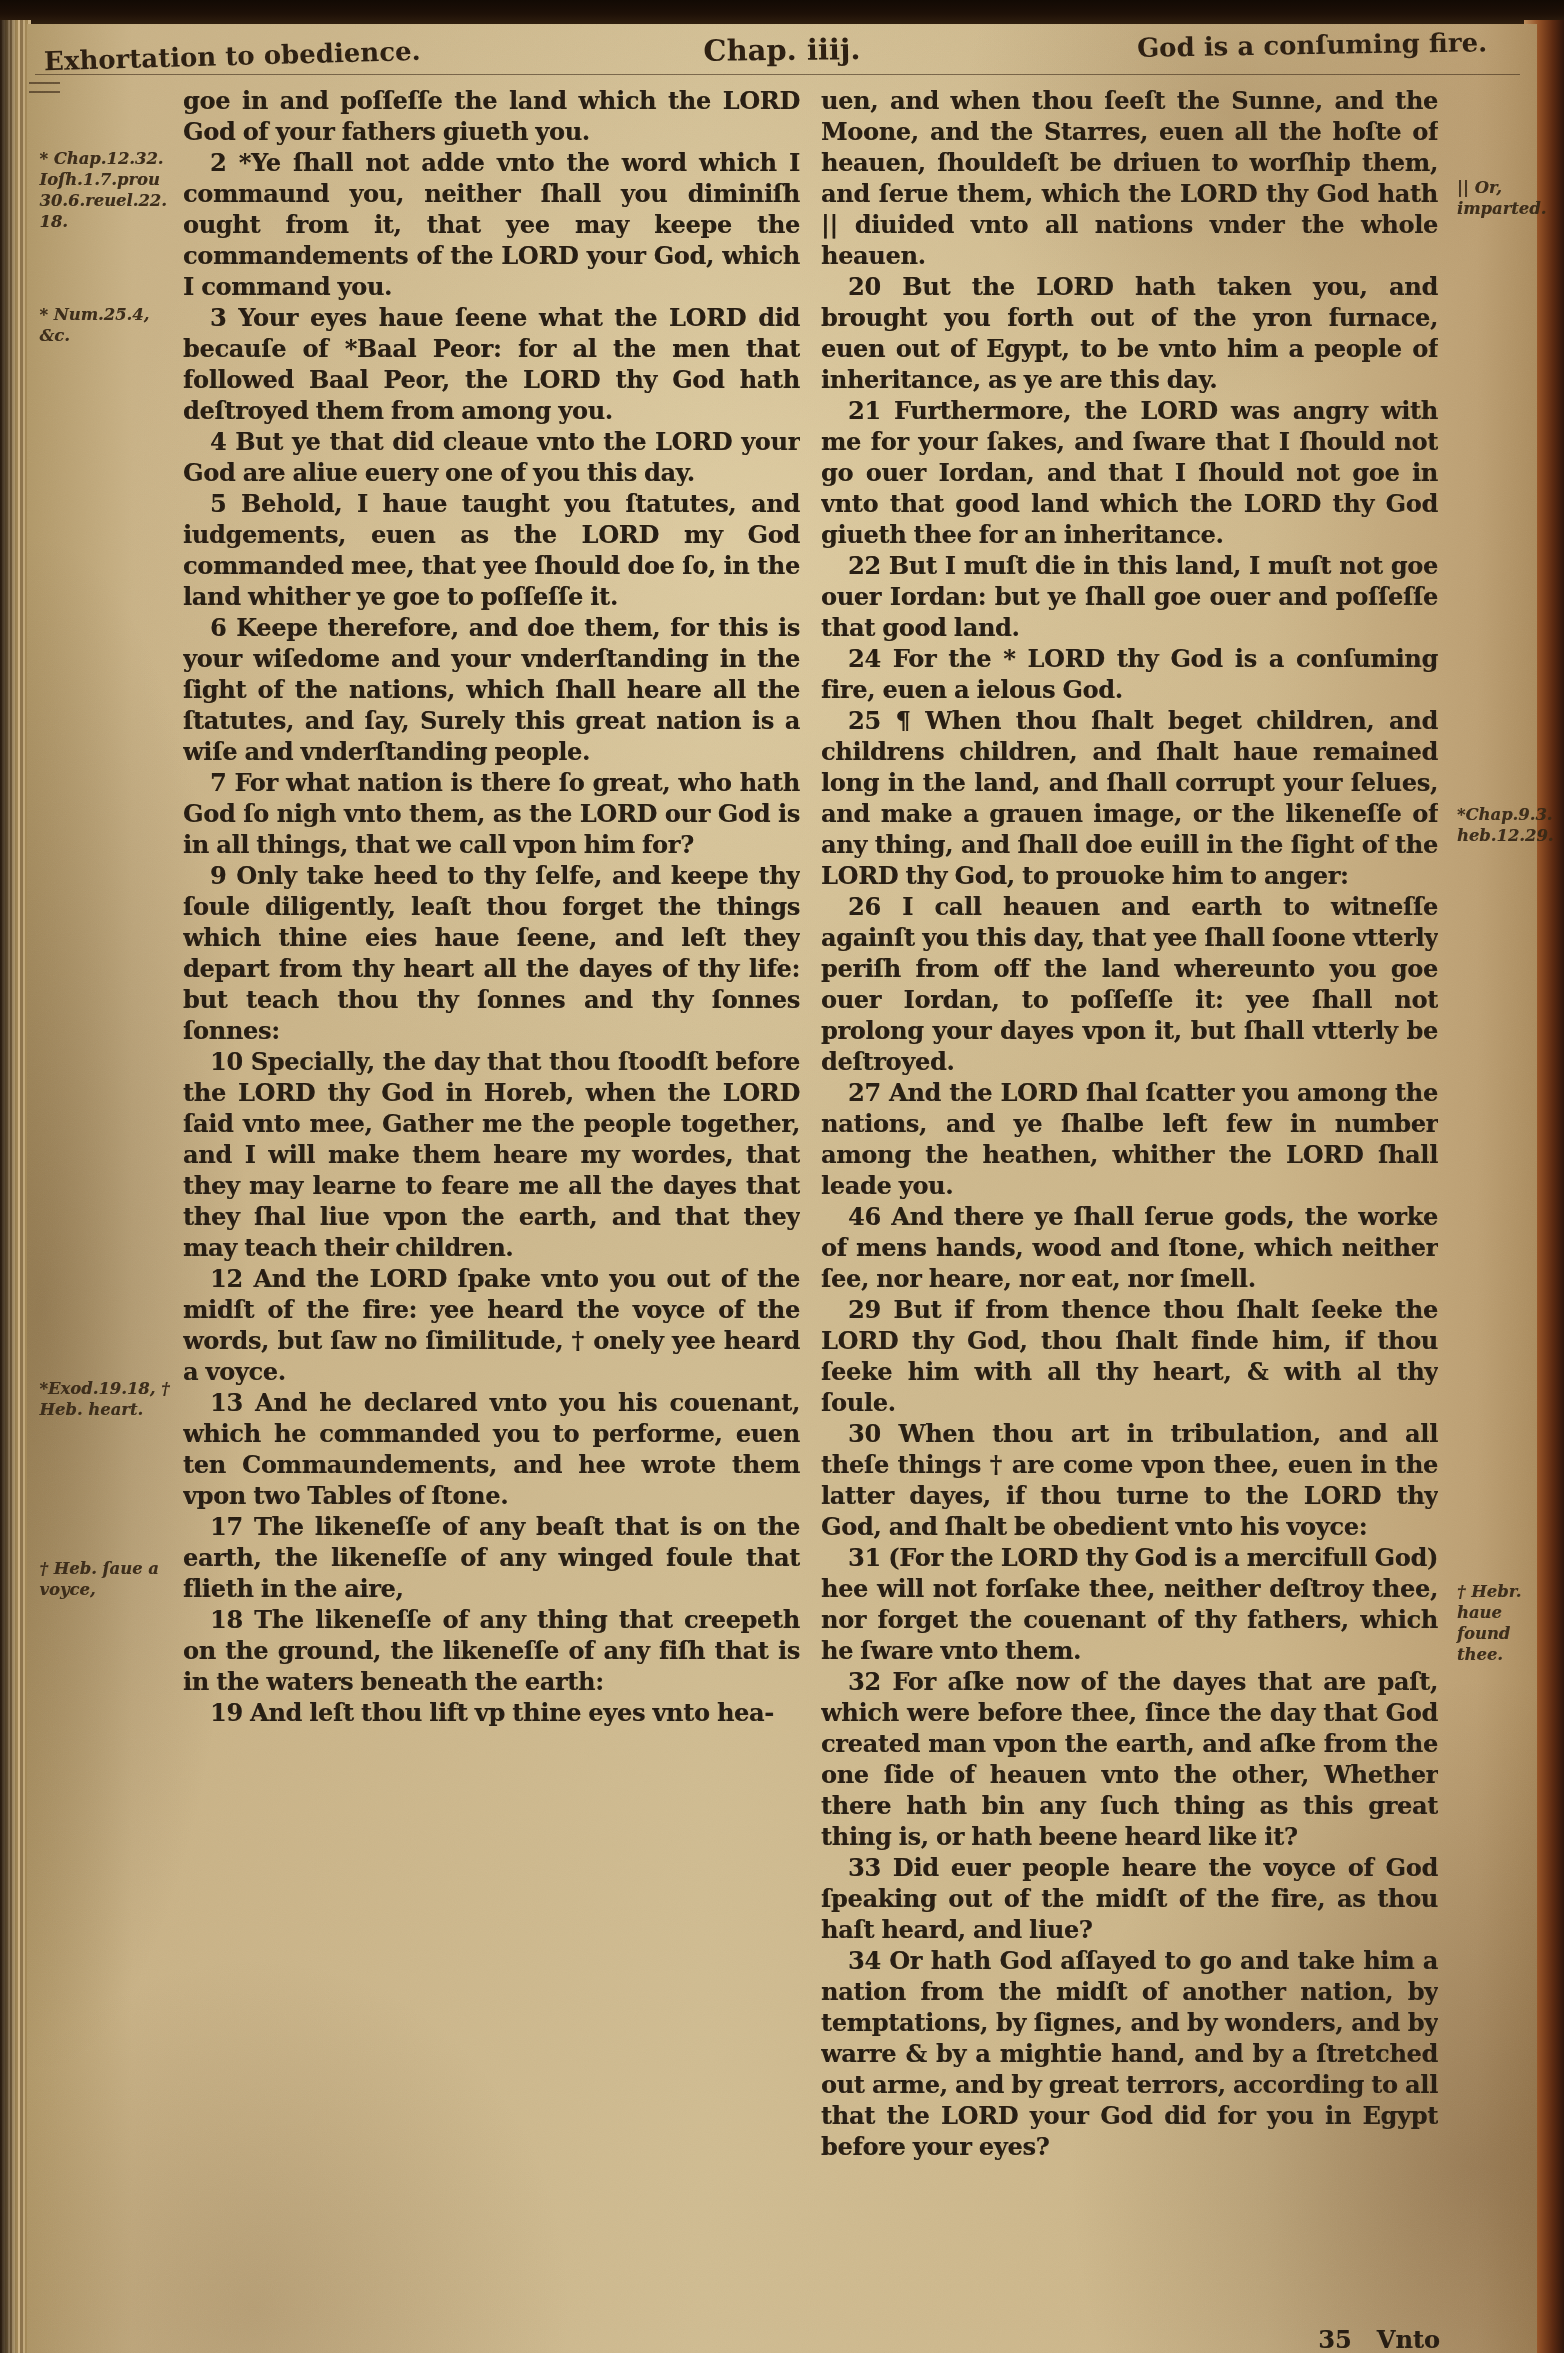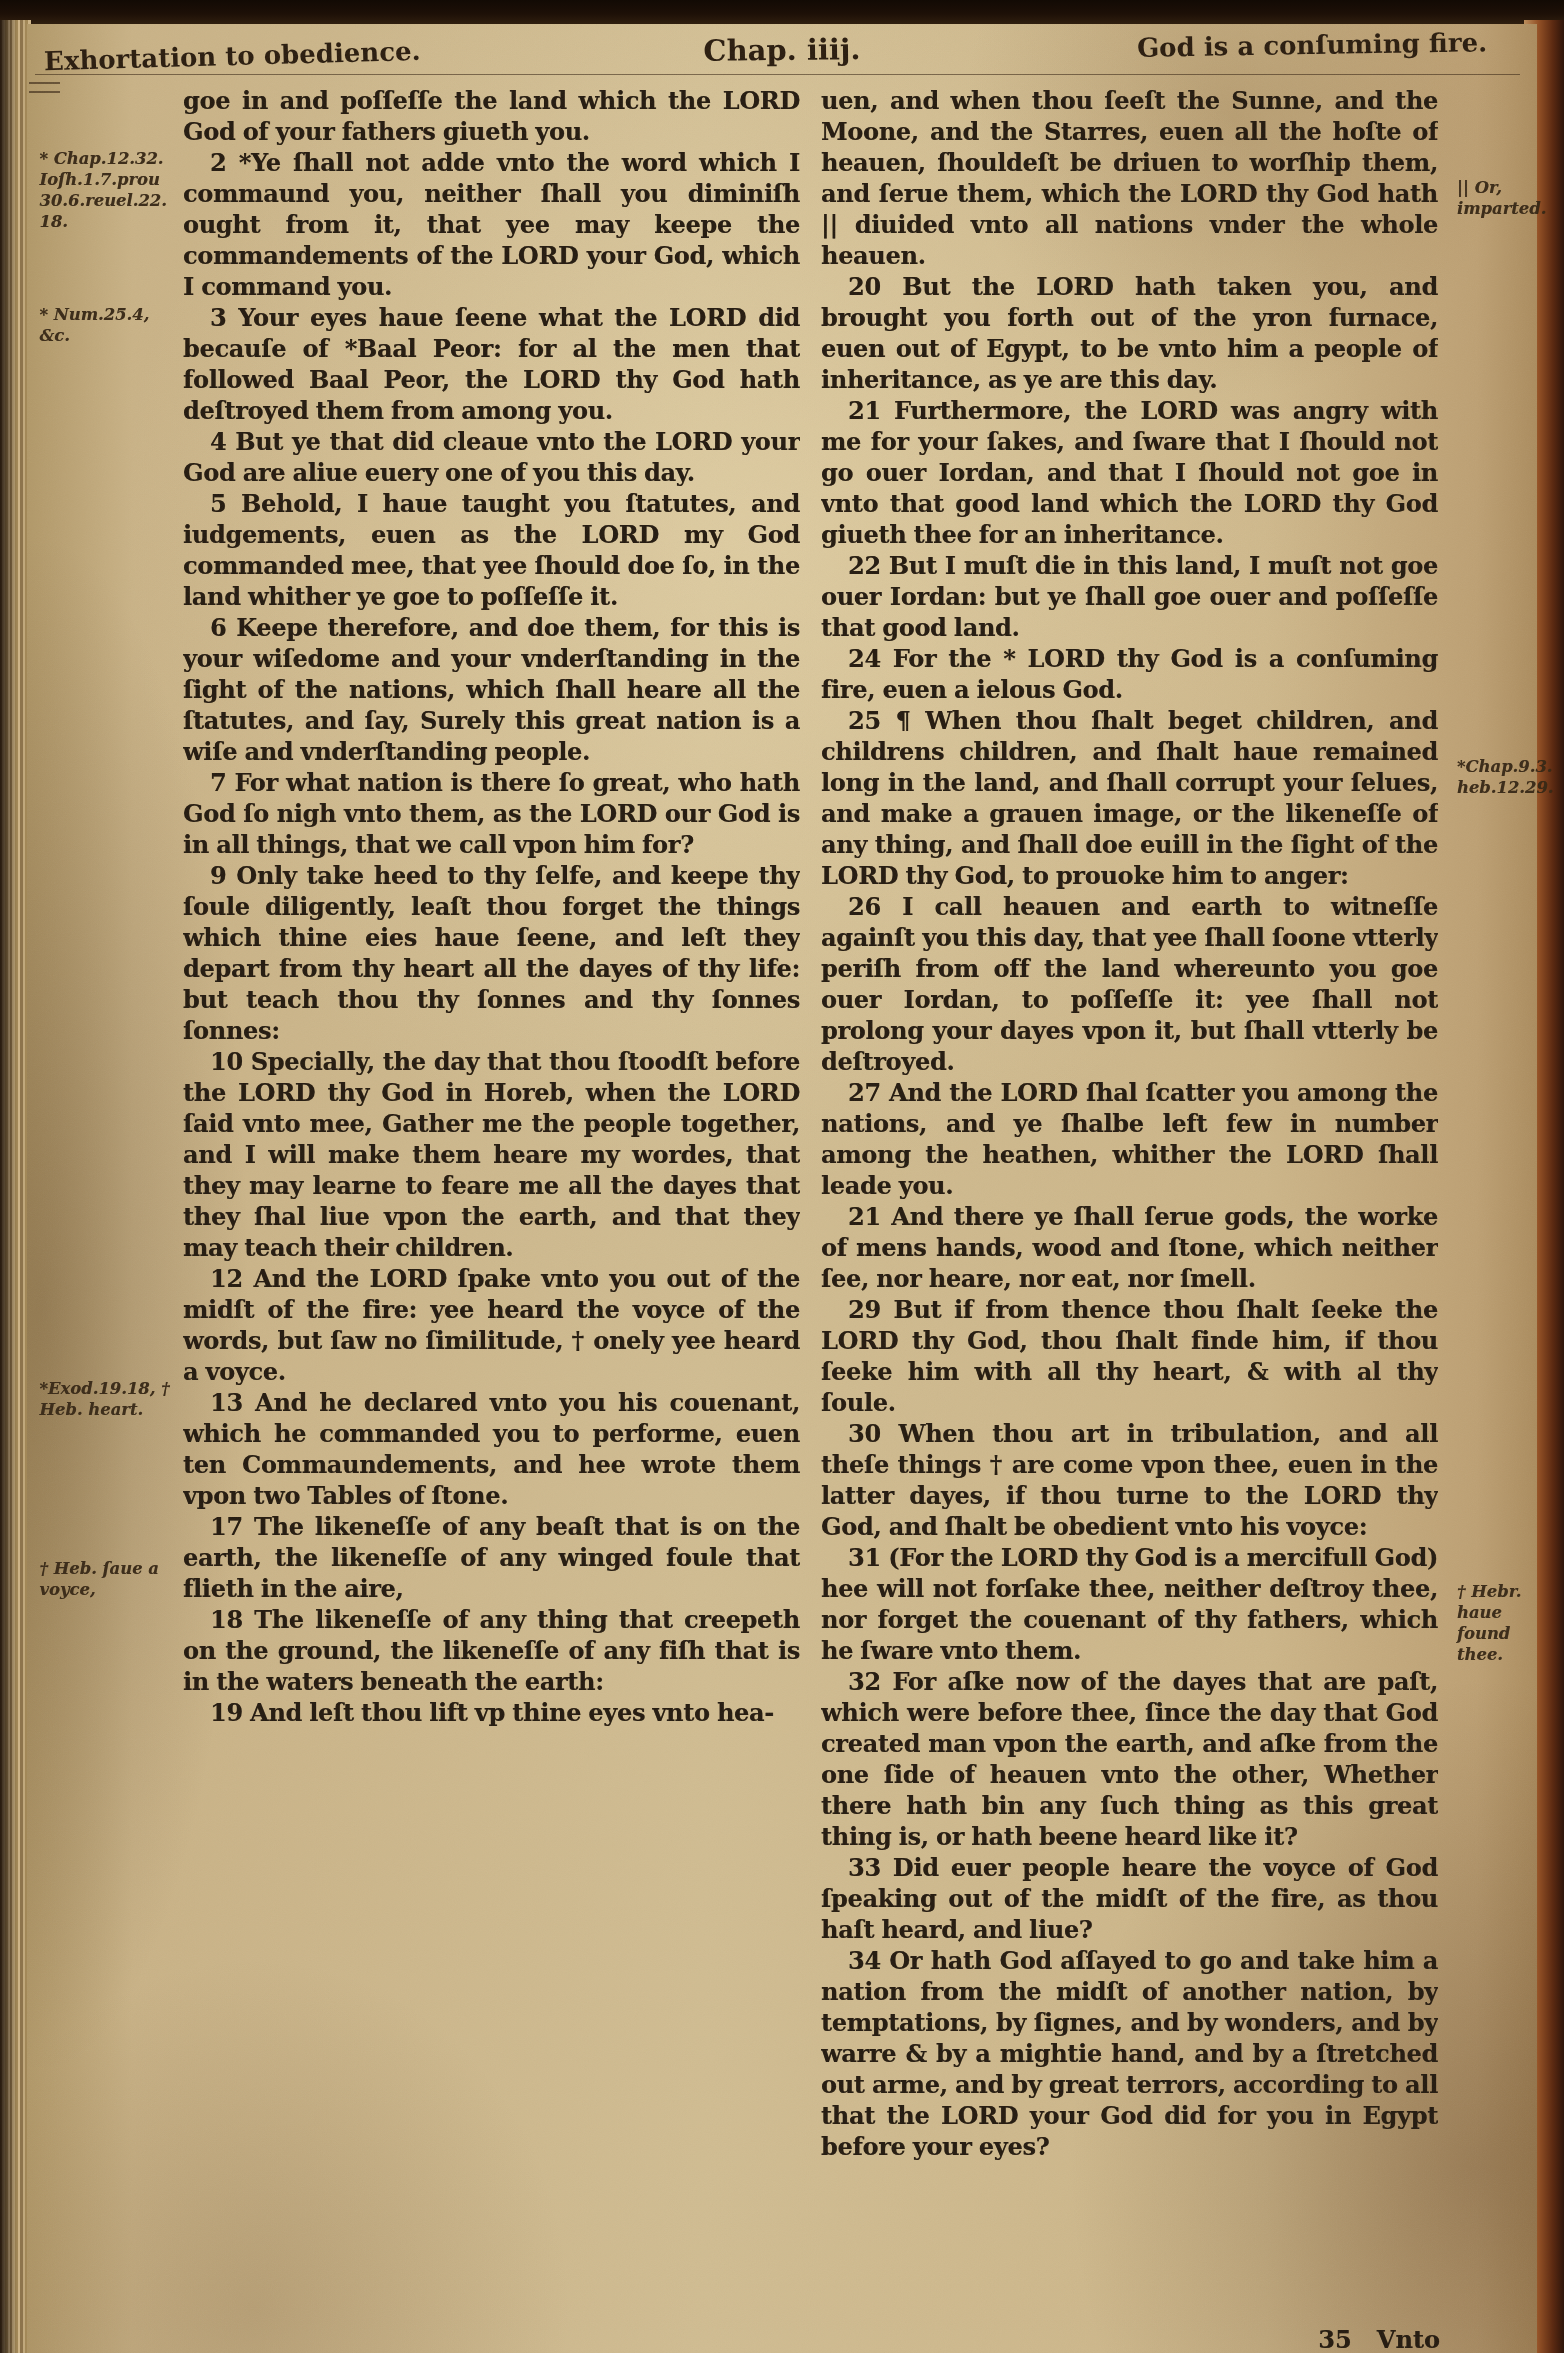--- a/index.html
+++ b/index.html
@@ -97,21 +97,21 @@
     </div>
     <div class="header-rule"></div>
     <div class="double-dash"></div>
 
     <div class="note left" style="top:124px">* Chap.12.32. Ioſh.1.7.prou 30.6.reuel.22. 18.</div>
     <div class="note left" style="top:280px">* Num.25.4, &amp;c.</div>
     <div class="note left" style="top:1354px">*Exod.19.18, † Heb. heart.</div>
     <div class="note left" style="top:1534px">† Heb. ſaue a voyce,</div>
 
     <div class="note right" style="top:153px">|| Or, imparted.</div>
-    <div class="note right" style="top:732px">*Chap.9.3. heb.12.29.</div>
+    <div class="note right" style="top:780px">*Chap.9.3. heb.12.29.</div>
     <div class="note right" style="top:1557px">† Hebr. haue found thee.</div>
 
     <div class="columns">
       <div class="col">
         <p>goe in and poſſeſſe the land which the LORD God of your fathers giueth you.</p>
         <p>2 *Ye ſhall not adde vnto the word which I commaund you, neither ſhall you diminiſh ought from it, that yee may keepe the commandements of the LORD your God, which I command you.</p>
         <p>3 Your eyes haue ſeene what the LORD did becauſe of *Baal Peor: for al the men that followed Baal Peor, the LORD thy God hath deſtroyed them from among you.</p>
         <p>4 But ye that did cleaue vnto the LORD your God are aliue euery one of you this day.</p>
         <p>5 Behold, I haue taught you ſtatutes, and iudgements, euen as the LORD my God commanded mee, that yee ſhould doe ſo, in the land whither ye goe to poſſeſſe it.</p>
         <p>6 Keepe therefore, and doe them, for this is your wiſedome and your vnderſtanding in the ſight of the nations, which ſhall heare all the ſtatutes, and ſay, Surely this great nation is a wiſe and vnderſtanding people.</p>
@@ -126,21 +126,21 @@
       </div>
       <div class="col">
         <p>uen, and when thou ſeeſt the Sunne, and the Moone, and the Starres, euen all the hoſte of heauen, ſhouldeſt be driuen to worſhip them, and ſerue them, which the LORD thy God hath || diuided vnto all nations vnder the whole heauen.</p>
         <p>20 But the LORD hath taken you, and brought you forth out of the yron furnace, euen out of Egypt, to be vnto him a people of inheritance, as ye are this day.</p>
         <p>21 Furthermore, the LORD was angry with me for your ſakes, and ſware that I ſhould not go ouer Iordan, and that I ſhould not goe in vnto that good land which the LORD thy God giueth thee for an inheritance.</p>
         <p>22 But I muſt die in this land, I muſt not goe ouer Iordan: but ye ſhall goe ouer and poſſeſſe that good land.</p>
         <p>24 For the * LORD thy God is a conſuming fire, euen a ielous God.</p>
         <p>25 ¶ When thou ſhalt beget children, and childrens children, and ſhalt haue remained long in the land, and ſhall corrupt your ſelues, and make a grauen image, or the likeneſſe of any thing, and ſhall doe euill in the ſight of the LORD thy God, to prouoke him to anger:</p>
         <p>26 I call heauen and earth to witneſſe againſt you this day, that yee ſhall ſoone vtterly periſh from off the land whereunto you goe ouer Iordan, to poſſeſſe it: yee ſhall not prolong your dayes vpon it, but ſhall vtterly be deſtroyed.</p>
         <p>27 And the LORD ſhal ſcatter you among the nations, and ye ſhalbe left few in number among the heathen, whither the LORD ſhall leade you.</p>
-        <p>21 And there ye ſhall ſerue gods, the worke of mens hands, wood and ſtone, which neither ſee, nor heare, nor eat, nor ſmell.</p>
+        <p>46 And there ye ſhall ſerue gods, the worke of mens hands, wood and ſtone, which neither ſee, nor heare, nor eat, nor ſmell.</p>
         <p>29 But if from thence thou ſhalt ſeeke the LORD thy God, thou ſhalt finde him, if thou ſeeke him with all thy heart, &amp; with al thy ſoule.</p>
         <p>30 When thou art in tribulation, and all theſe things † are come vpon thee, euen in the latter dayes, if thou turne to the LORD thy God, and ſhalt be obedient vnto his voyce:</p>
         <p>31 (For the LORD thy God is a mercifull God) hee will not forſake thee, neither deſtroy thee, nor forget the couenant of thy fathers, which he ſware vnto them.</p>
         <p>32 For aſke now of the dayes that are paſt, which were before thee, ſince the day that God created man vpon the earth, and aſke from the one ſide of heauen vnto the other, Whether there hath bin any ſuch thing as this great thing is, or hath beene heard like it?</p>
         <p>33 Did euer people heare the voyce of God ſpeaking out of the midſt of the fire, as thou haſt heard, and liue?</p>
         <p>34 Or hath God aſſayed to go and take him a nation from the midſt of another nation, by temptations, by ſignes, and by wonders, and by warre &amp; by a mightie hand, and by a ſtretched out arme, and by great terrors, according to all that the LORD your God did for you in Egypt before your eyes?</p>
       </div>
       <div class="catchword">35   Vnto</div>
     </div>
 

